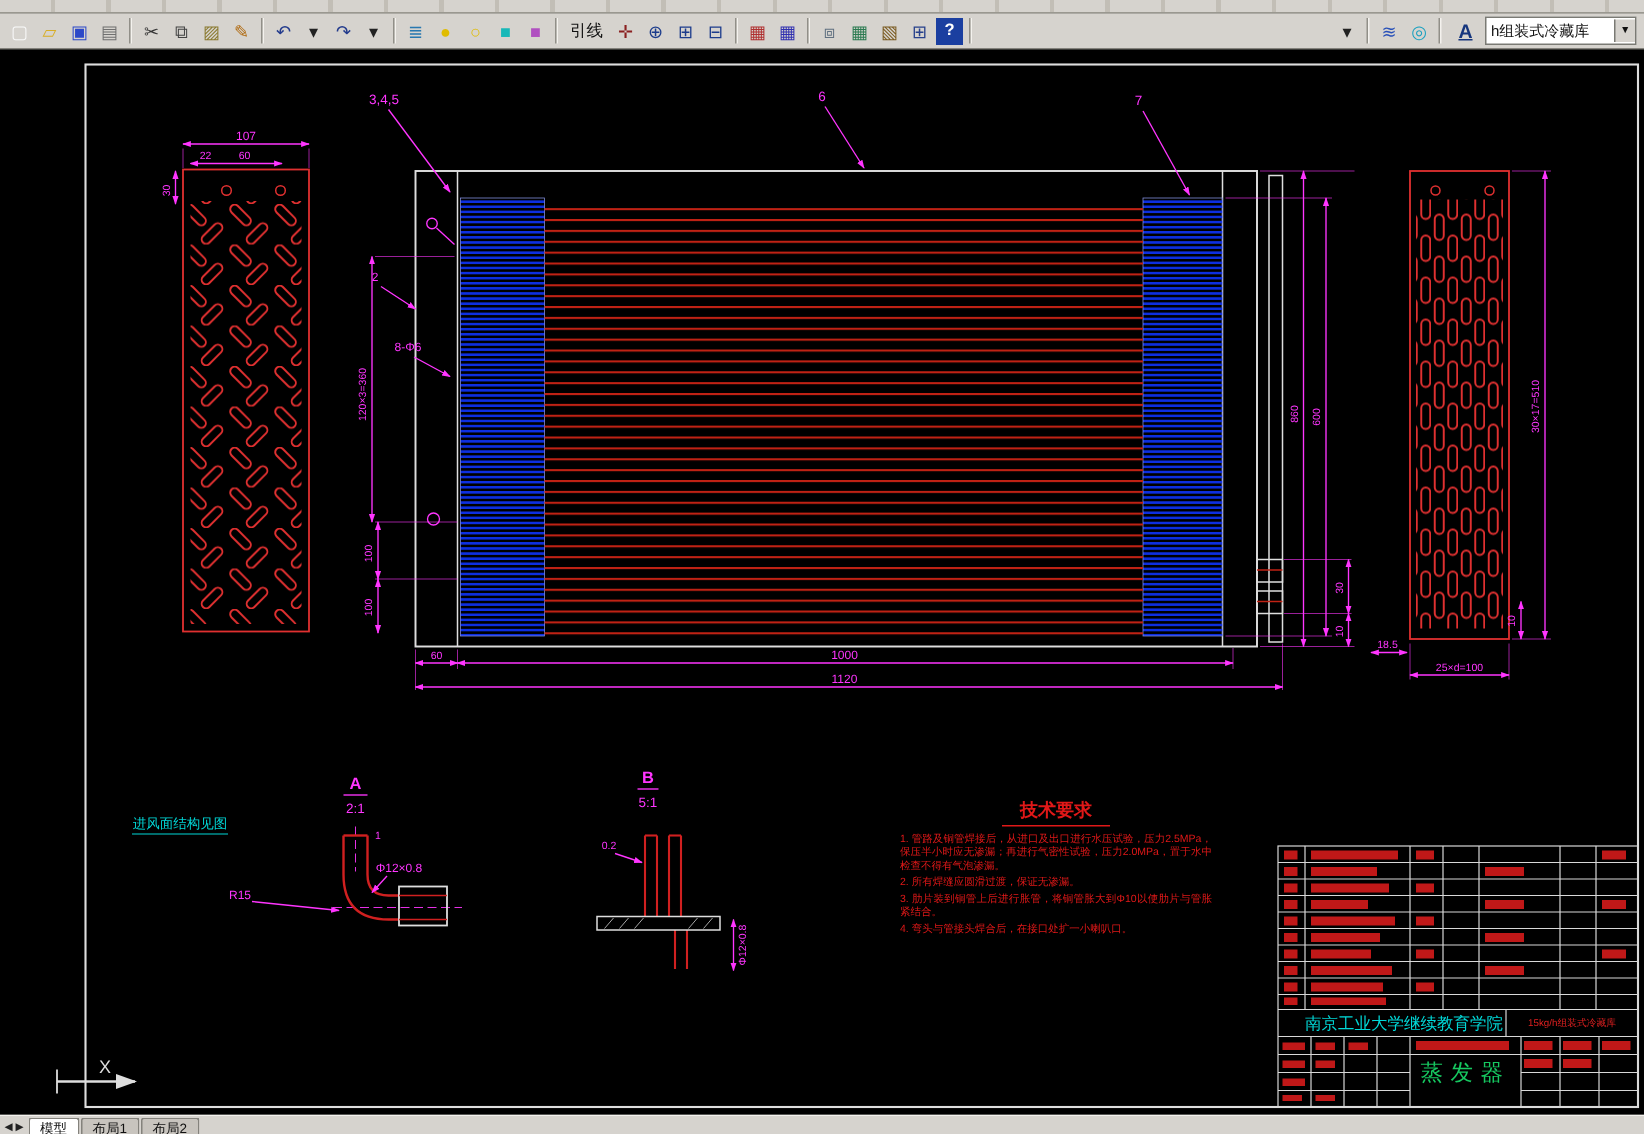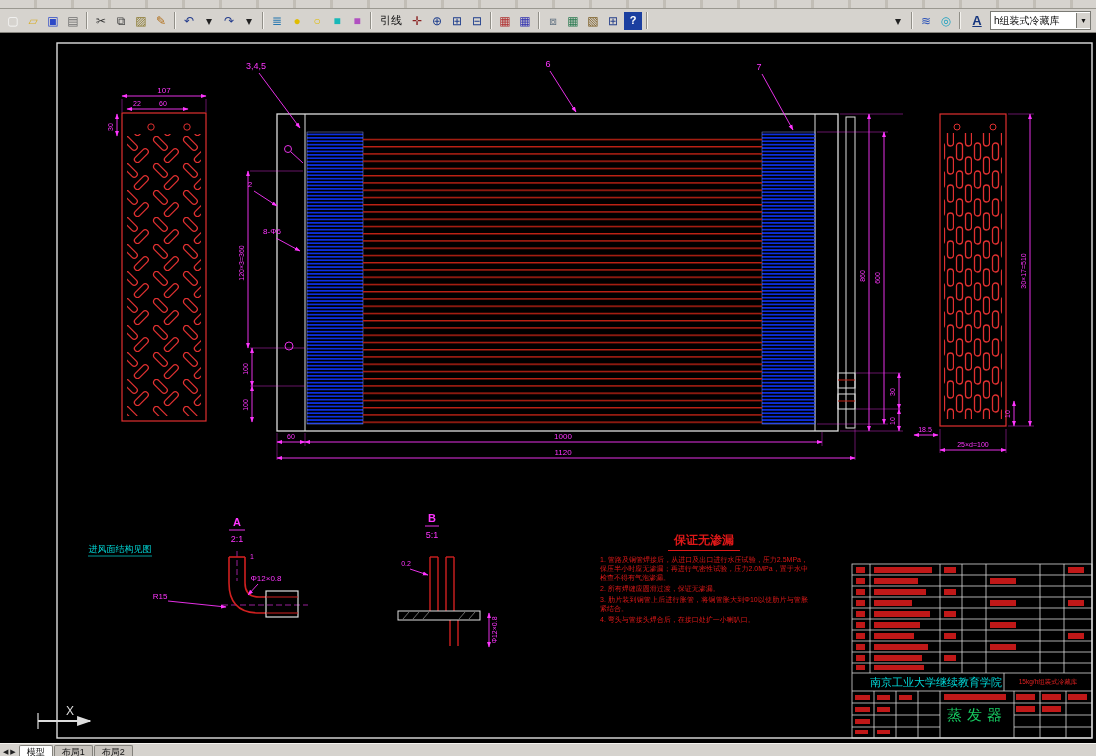--- a/index.html
+++ b/index.html
@@ -462,21 +462,21 @@
       </g>
 
       <g>
         <line x1="38" y1="720" x2="90" y2="720" stroke="#dedede" stroke-width="1.8" marker-end="url(#aw)"></line>
         <line x1="38" y1="728" x2="38" y2="712" stroke="#dedede" stroke-width="1.2"></line>
         <text x="70" y="714" class="twht" font-size="12" text-anchor="middle">X</text>
       </g>
     </svg>
 
     <div class="techreq">
-      <div class="tr-title">保证无渗漏</div>
+      <div class="tr-title">技术要求</div>
       <div>
           <div class="tr-item">1. 管路及铜管焊接后，从进口及出口进行水压试验，压力2.5MPa，保压半小时应无渗漏；再进行气密性试验，压力2.0MPa，置于水中检查不得有气泡渗漏。</div>
           <div class="tr-item">2. 所有焊缝应圆滑过渡，保证无渗漏。</div>
           <div class="tr-item">3. 肋片装到铜管上后进行胀管，将铜管胀大到Φ10以使肋片与管胀紧结合。</div>
           <div class="tr-item">4. 弯头与管接头焊合后，在接口处扩一小喇叭口。</div>
         </div>
     </div>
   </div>
 
   <div class="tabbar">

